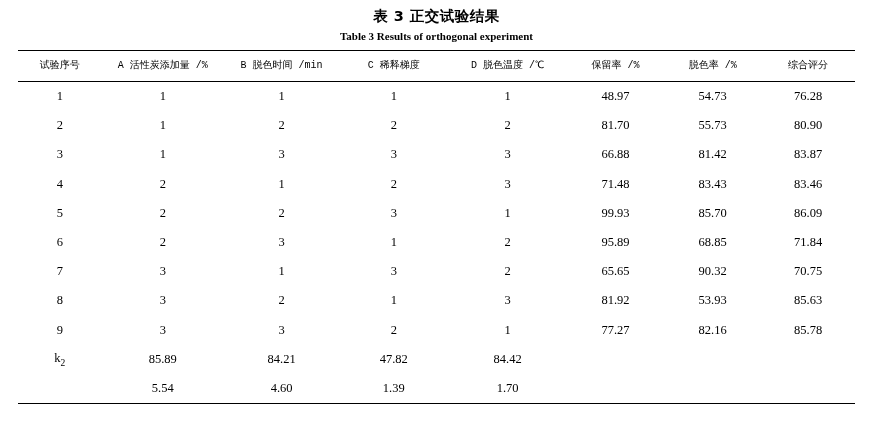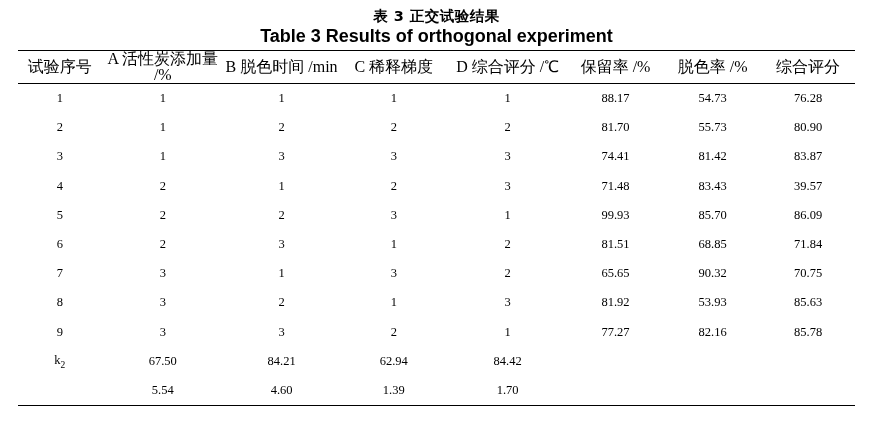--- a/index.html
+++ b/index.html
@@ -25,41 +25,41 @@
     text-align: center;
     font-family: "DejaVu Sans", sans-serif;
     font-size: 14.5px;
     font-weight: bold;
     letter-spacing: 0.5px;
     margin: 2px 0 1px 0;
     line-height: 20px;
   }
   .title-en {
     text-align: center;
-    font-family: Liberation Sans, sans-serif;
-    font-size: 18px;
+    font-family: Liberation Serif, serif;
+    font-size: 11px;
     font-weight: bold;
     margin: 0 0 4px 0;
     line-height: 19px;
   }
   table.data {
     width: 100%;
     border-collapse: collapse;
     font-size: 12.5px;
     table-layout: fixed;
   }
   table.data th, table.data td {
     padding: 0;
     text-align: center;
     font-weight: normal;
     vertical-align: middle;
   }
   thead tr.head-row th {
-    font-family: Liberation Serif, serif;
-    font-size: 16px;
+    font-family: Liberation Mono, monospace;
+    font-size: 10px;
     height: 30px;
     border-top: 1.6px solid #000;
     border-bottom: 0.9px solid #000;
     line-height: 16px;
   }
   tbody tr td {
     height: 29.2px;
     font-family: "Liberation Serif", serif;
     font-size: 12.5px;
   }
@@ -98,35 +98,35 @@
         <col class="c5">
         <col class="c6">
         <col class="c7">
     </colgroup>
     <thead>
       <tr class="head-row">
         <th>试验序号</th>
         <th>A 活性炭添加量 /%</th>
         <th>B 脱色时间 /min</th>
         <th>C 稀释梯度</th>
-        <th>D 综合评分 /℃</th>
+        <th>D 脱色温度 /℃</th>
         <th>保留率 /%</th>
         <th>脱色率 /%</th>
         <th>综合评分</th>
       </tr>
     </thead>
     <tbody>
 
       <tr>
         <td>1</td>
         <td>1</td>
         <td>1</td>
         <td>1</td>
         <td>1</td>
-        <td>88.17</td>
+        <td>48.97</td>
         <td>54.73</td>
         <td>76.28</td>
       </tr>
 
       <tr>
         <td>2</td>
         <td>1</td>
         <td>2</td>
         <td>2</td>
         <td>2</td>
@@ -134,54 +134,54 @@
         <td>55.73</td>
         <td>80.90</td>
       </tr>
 
       <tr>
         <td>3</td>
         <td>1</td>
         <td>3</td>
         <td>3</td>
         <td>3</td>
-        <td>74.41</td>
+        <td>66.88</td>
         <td>81.42</td>
         <td>83.87</td>
       </tr>
 
       <tr>
         <td>4</td>
         <td>2</td>
         <td>1</td>
         <td>2</td>
         <td>3</td>
         <td>71.48</td>
         <td>83.43</td>
-        <td>39.57</td>
+        <td>83.46</td>
       </tr>
 
       <tr>
         <td>5</td>
         <td>2</td>
         <td>2</td>
         <td>3</td>
         <td>1</td>
         <td>99.93</td>
         <td>85.70</td>
         <td>86.09</td>
       </tr>
 
       <tr>
         <td>6</td>
         <td>2</td>
         <td>3</td>
         <td>1</td>
         <td>2</td>
-        <td>81.51</td>
+        <td>95.89</td>
         <td>68.85</td>
         <td>71.84</td>
       </tr>
 
       <tr>
         <td>7</td>
         <td>3</td>
         <td>1</td>
         <td>3</td>
         <td>2</td>
@@ -208,23 +208,23 @@
         <td>2</td>
         <td>1</td>
         <td>77.27</td>
         <td>82.16</td>
         <td>85.78</td>
       </tr>
 
 
       <tr>
         <td><span>k</span><span class="sub">2</span></td>
-        <td>67.50</td>
+        <td>85.89</td>
         <td>84.21</td>
-        <td>62.94</td>
+        <td>47.82</td>
         <td>84.42</td>
         <td></td>
         <td></td>
         <td></td>
       </tr>
 
 
       <tr>
         <td><span class="sub"></span></td>
         <td>5.54</td>

